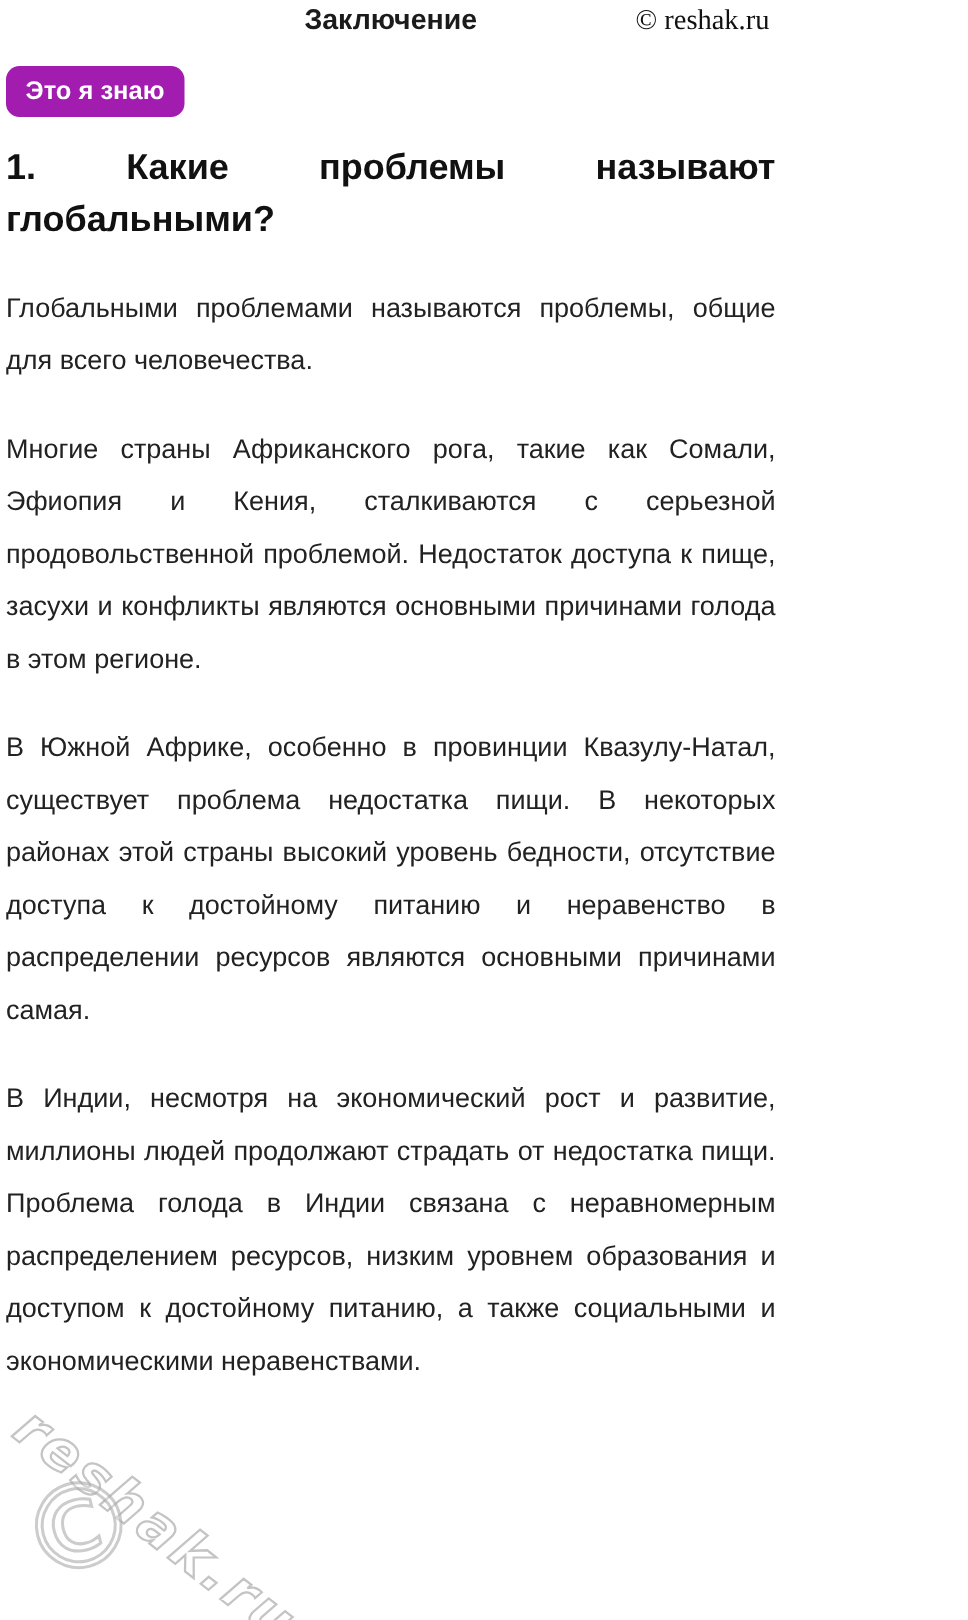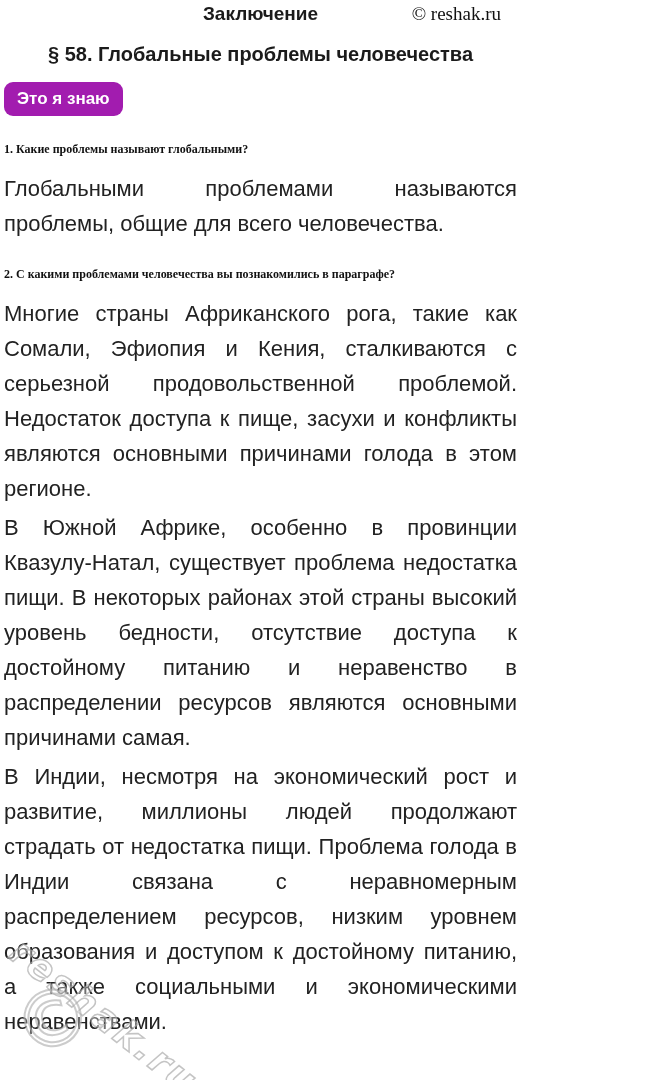--- a/index.html
+++ b/index.html
@@ -17,21 +17,21 @@
   .header { position: relative; height: 26px; }
   .chapter {
     display: block;
     text-align: center;
     font-weight: bold;
     font-size: 19px;
     line-height: 24px;
   }
   .copyright {
     position: absolute;
-    right: 16px;
+    right: 4px;
     top: 0;
     font-family: "Liberation Serif", serif;
     font-size: 19px;
     font-weight: normal;
     color: #111;
     line-height: 24px;
   }
   .subtitle {
     text-align: center;
     font-size: 20px;
@@ -44,31 +44,30 @@
     margin: 16px 0 0 0;
     background: #c4138b;
     color: #ffffff;
     font-weight: bold;
     font-size: 17px;
     line-height: 17px;
     padding: 8px 13px 9px 13px;
     border-radius: 9px;
   }
   h2.question {
-    font-size: 12px;
+    font-size: 24px;
     font-weight: bold;
     margin: 16px 0 0 0;
     line-height: 35px;
     text-align: justify;
     color: #111;
-    font-family: Liberation Serif, serif;
   }
   p.answer {
-    font-size: 22px;
-    margin: 4px 0 0 0;
+    font-size: 18px;
+    margin: 24px 0 0 0;
     line-height: 35px;
     text-align: justify;
     color: #222;
   }
   ul.answer-list {
     margin: 6px 0 0 0;
     padding: 0 0 0 57px;
   }
   ul.answer-list li {
     font-size: 18px;
@@ -116,30 +115,28 @@
 </head>
 <body>
 
 <div class="page">
 
   <div class="header">
     <span class="chapter">Заключение</span>
     <span class="copyright">© reshak.ru</span>
   </div>
 
-  <div class="subtitle">§ 58. Глобальные проблемы человечества</div>
 
   <div>
     <span class="badge" style="background: #a21caf;">Это я знаю</span>
   </div>
 
   <h2 class="question">1. Какие проблемы называют глобальными?</h2>
   <p class="answer">Глобальными проблемами называются проблемы, общие для всего человечества.</p>
 
-  <h2 class="question">2. С какими проблемами человечества вы познакомились в параграфе?</h2>
 
   <p class="answer">Многие страны Африканского рога, такие как Сомали, Эфиопия и Кения, сталкиваются с серьезной продовольственной проблемой. Недостаток доступа к пище, засухи и конфликты являются основными причинами голода в этом регионе.</p>
   <p class="answer">В Южной Африке, особенно в провинции Квазулу-Натал, существует проблема недостатка пищи. В некоторых районах этой страны высокий уровень бедности, отсутствие доступа к достойному питанию и неравенство в распределении ресурсов являются основными причинами самая.</p>
   <p class="answer">В Индии, несмотря на экономический рост и развитие, миллионы людей продолжают страдать от недостатка пищи. Проблема голода в Индии связана с неравномерным распределением ресурсов, низким уровнем образования и доступом к достойному питанию, а также социальными и экономическими неравенствами.</p>
 
   <div class="watermark">
     <span class="wm-text">reshak.ru</span>
     <span class="wm-c">©</span>
   </div>
 

